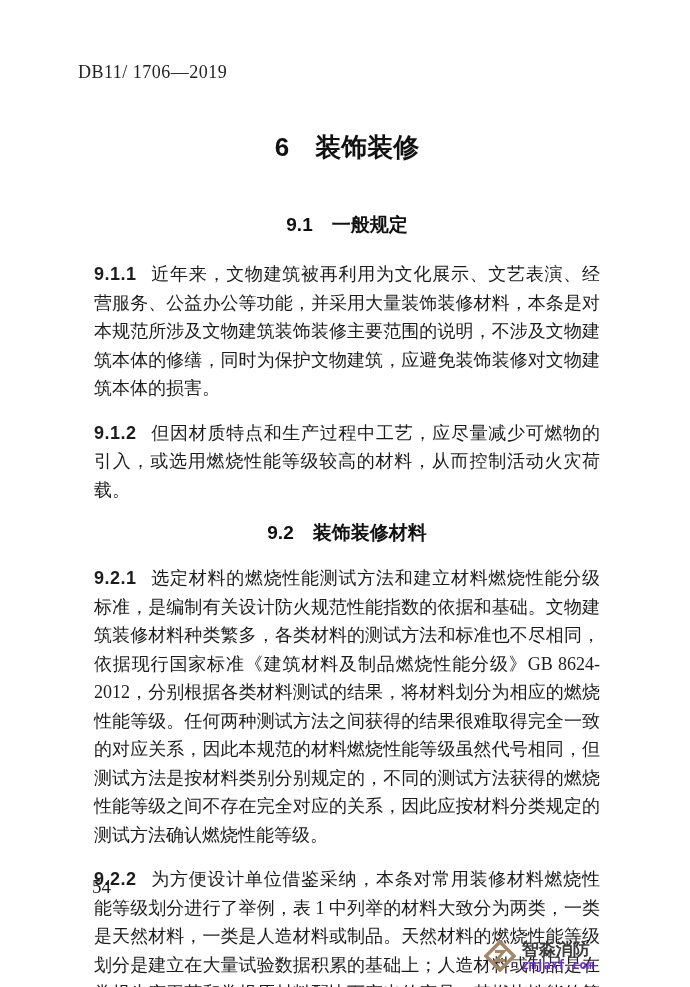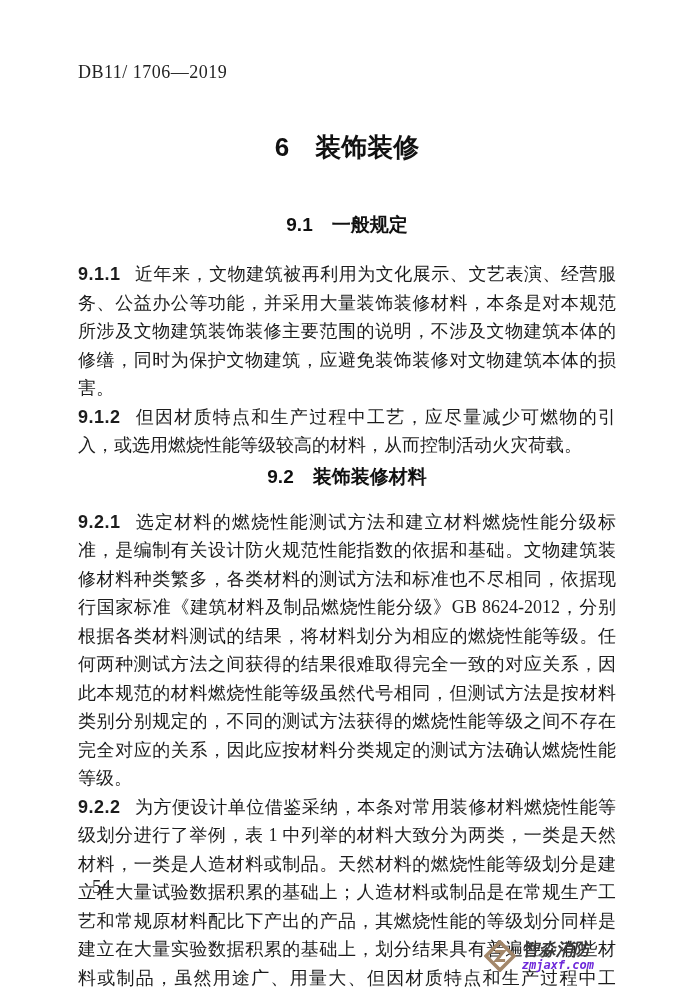--- a/index.html
+++ b/index.html
@@ -45,42 +45,41 @@
     margin: 0;
     color: #111;
   }
   .section-heading.first { margin-top: 46px; margin-bottom: 22px; }
   .section-heading.second { margin-top: 4px; margin-bottom: 18px; }
   .clause {
     font-size: 18px;
     line-height: 28.5px;
     text-align: justify;
     text-align-last: left;
-    margin: 0;
+    margin: 16px;
     color: #1c1c1c;
   }
   .clause-num {
     font-family: "Liberation Sans", "DejaVu Sans", sans-serif;
     font-weight: bold;
     margin-right: 14px;
     letter-spacing: 0.5px;
   }
   .page-number {
     position: absolute;
     left: 92px; top: 876px;
     font-size: 19px;
     color: #222;
   }
   .watermark {
     position: absolute;
     right: 28px; top: 940px;
     display: flex;
     align-items: center;
     gap: 6px;
-    font-style: italic;
   }
   .watermark-logo { width: 32px; height: 32px; }
   .watermark-text { display: flex; flex-direction: column; line-height: 1.05; }
   .watermark-name {
     font-family: "Liberation Sans", "DejaVu Sans", sans-serif;
     font-weight: bold;
     font-size: 17px;
     color: #3a3a3a;
   }
   .watermark-domain {

